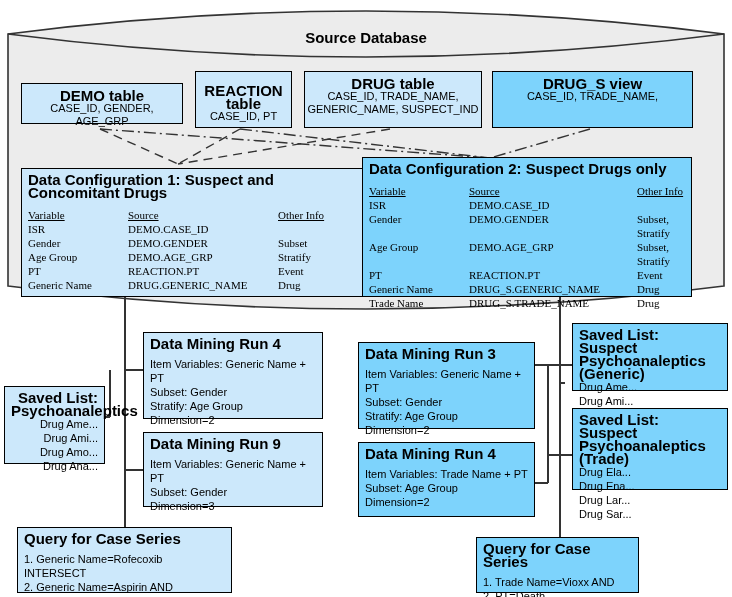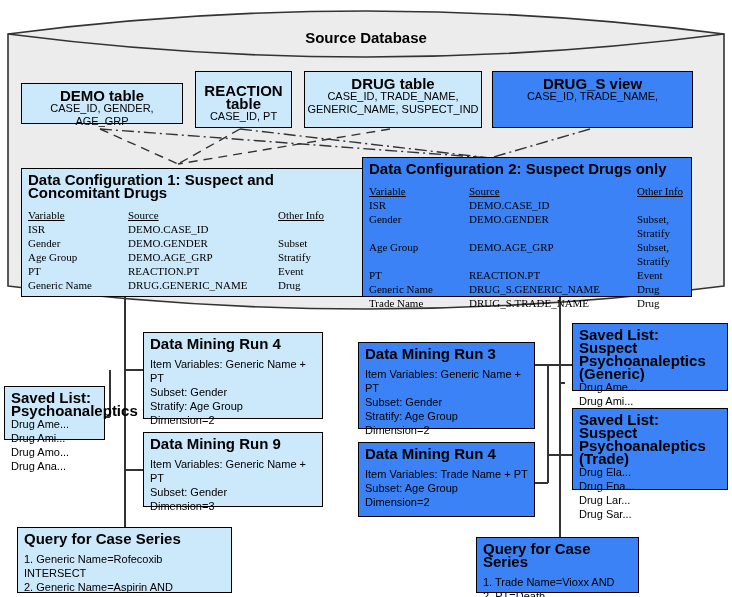--- a/index.html
+++ b/index.html
@@ -2,21 +2,21 @@
 <html><head>
 <meta charset="utf-8">
 <style>
   html,body{margin:0;padding:0;background:#ffffff;}
   body{width:732px;height:597px;position:relative;overflow:hidden;
        font-family:"Liberation Sans",sans-serif;color:#000;}
   #stage{position:absolute;left:0;top:0;width:732px;height:597px;}
   svg.layer{position:absolute;left:0;top:0;width:732px;height:597px;pointer-events:none;}
   .box{position:absolute;border:1.5px solid #000;box-sizing:border-box;}
   .blue{background:#cce8fb;}
-  .yellow{background:#3b82f6;}
+  .yellow{background:#7dd3fc;}
   .ttl{font-weight:bold;font-size:15px;line-height:13px;}
   .bdy{font-size:11px;line-height:13px;}
   .ctr{text-align:center;}
   .pad{padding:4px 6px;}
   .row{display:flex;font-family:Liberation Serif, serif;}
   .c1{width:100px;flex:0 0 100px;}
   .c2{width:150px;flex:0 0 150px;}
   .c2b{width:168px;flex:0 0 168px;}
   .c3{flex:1;}
   .und{text-decoration:underline;}
@@ -200,21 +200,21 @@
   </div>
 
   <div class="box yellow pad" style="left:358px;top:442px;width:177px;height:75px;">
     <div class="ttl">Data Mining Run 4</div>
     <div class="gap"></div>
     <div class="lh">Item Variables: Trade Name + PT</div>
     <div class="lh">Subset: Age Group</div>
     <div class="lh">Dimension=2</div>
   </div>
 
-  <div class="box blue pad" style="left:4px;top:386px;width:101px;height:54px;">
+  <div class="box blue pad" style="left:4px;top:386px;width:101px;height:78px;text-align:right;">
     <div class="ttl">Saved List:</div>
     <div class="ttl">Psychoanaleptics</div>
     <div class="lh">Drug Ame...</div>
     <div class="lh">Drug Ami...</div>
     <div class="lh">Drug Amo...</div>
     <div class="lh">Drug Ana...</div>
   </div>
 
   <div class="box yellow pad" style="left:572px;top:323px;width:156px;height:68px;">
     <div class="ttl">Saved List: Suspect</div>

